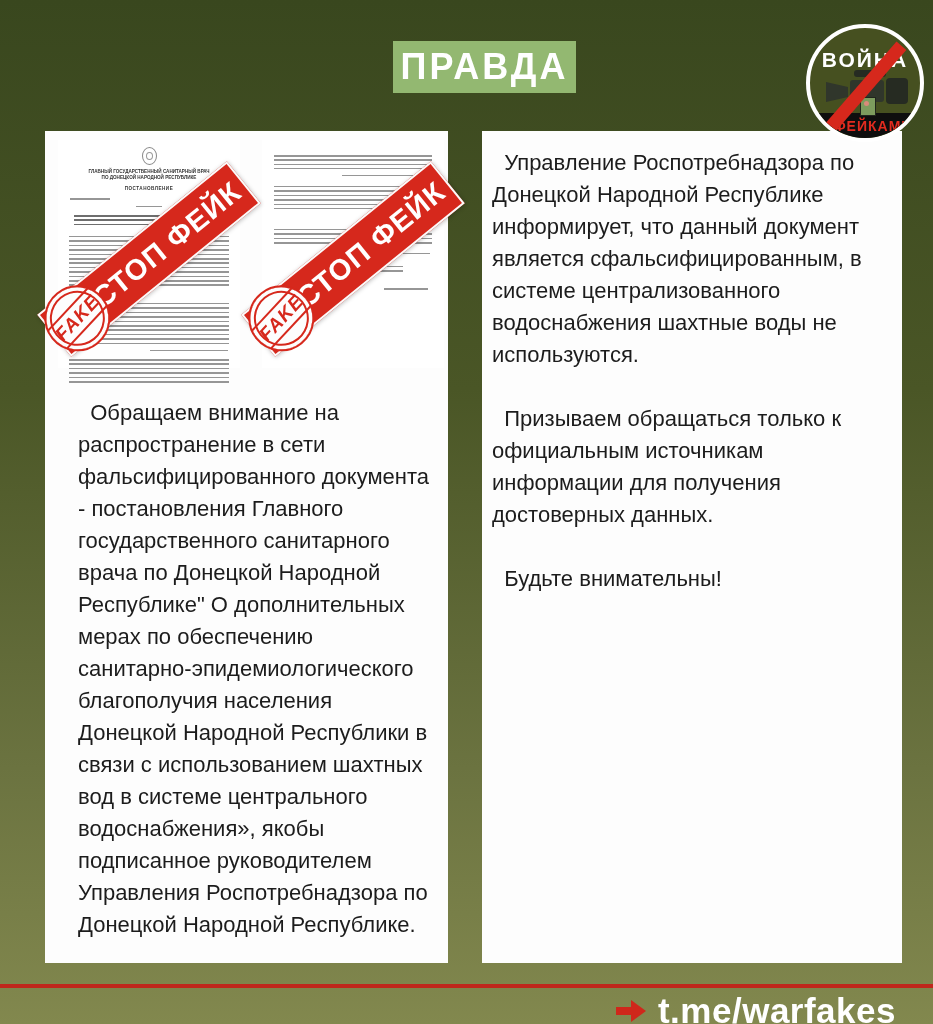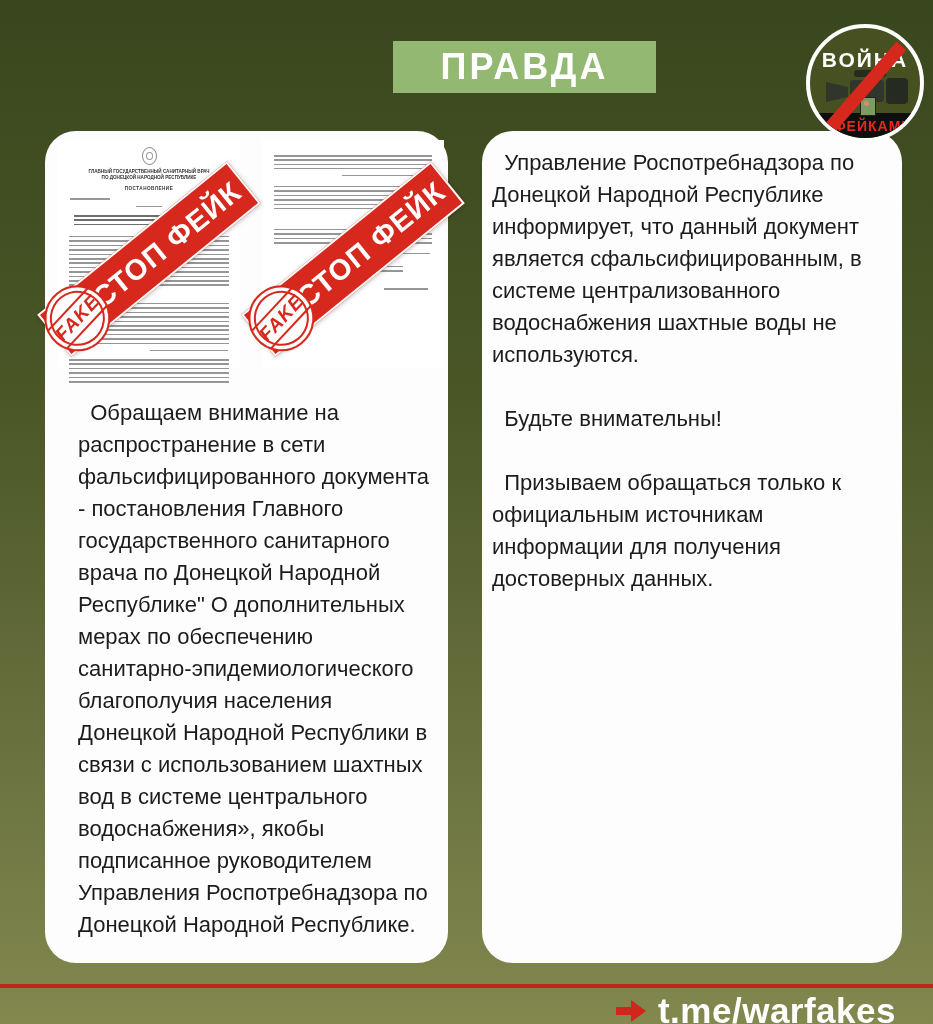--- a/index.html
+++ b/index.html
@@ -4,21 +4,21 @@
 <style>
   html,body { margin:0; padding:0; }
   body {
     width:933px; height:1024px; position:relative; overflow:hidden;
     background: linear-gradient(180deg, #39471e 0%, #4a5626 38%, #6b7340 75%, #82884e 100%);
     font-family:"Liberation Sans","DejaVu Sans",sans-serif;
   }
 
   
   .truth-banner {
-    position:absolute; left:393px; top:41px; width:263px; height:52px;
+    position:absolute; left:393px; top:41px; width:183px; height:52px;
     background:#93b871; color:#ffffff; font-weight:700; font-size:36px; letter-spacing:3px;
     display:flex; align-items:center; justify-content:center;
   }
 
   
   .logo {
     position:absolute; left:806px; top:24px; width:118px; height:118px; border-radius:50%;
     background:#465020; border:4px solid #ffffff; box-sizing:border-box; overflow:hidden; z-index:5;
   }
   .logo-top { position:absolute; top:20px; width:100%; text-align:center; color:#fff; font-weight:800; font-size:21px; letter-spacing:2px; }
@@ -27,21 +27,21 @@
   .slash { position:absolute; left:2px; top:52px; width:108px; height:13px; background:#d6281c; transform:rotate(-49deg); z-index:3; }
   .camera { position:absolute; left:16px; top:42px; width:82px; height:48px; z-index:2; }
   .cam-body { position:absolute; left:24px; top:10px; width:34px; height:22px; background:#30362b; border-radius:3px; }
   .cam-lens { position:absolute; right:0; top:8px; width:22px; height:26px; background:#262b22; border-radius:4px; }
   .cam-hood { position:absolute; left:0; top:12px; width:22px; height:20px; background:#30362b; clip-path:polygon(0 0,100% 25%,100% 75%,0 100%); }
   .cam-mic { position:absolute; left:28px; top:0; width:32px; height:7px; background:#262b22; border-radius:3px; }
   .cam-mag { position:absolute; left:34px; top:27px; width:14px; height:17px; background:#7d9c5e; border:1px solid #20251c; }
   .cam-dot { position:absolute; left:38px; top:31px; width:5px; height:5px; background:#d98b7a; border-radius:50%; }
 
   
-  .card { position:absolute; top:131px; height:832px; background:#fdfdfd;border-radius:31px; }
+  .card { position:absolute; top:131px; height:832px; background:#fdfdfd; }
   .card-left { left:45px; width:403px; }
   .card-right { left:482px; width:420px; }
 
   
   .doc-page { position:absolute; top:9px; width:182px; height:228px; background:#fff; }
   .dp1 { left:13px; } .dp2 { left:217px; }
   .doc-inner { padding:5px 10px; position:relative; }
   .emblem { width:13px; height:16px; border:1px solid #888; border-radius:50%; margin:2px auto 4px; position:relative; }
   .emblem::after { content:""; position:absolute; left:3px; top:4px; width:5px; height:6px; border:1px solid #999; border-radius:50%; }
   .doc-h { font-size:4.6px; line-height:5.6px; font-weight:700; color:#333; text-align:center; }
@@ -148,22 +148,22 @@
   </div>
 
   <div class="left-text">
     <p class="para">  Обращаем внимание на распространение в сети фальсифицированного документа - постановления Главного государственного санитарного врача по Донецкой Народной Республике" О дополнительных мерах по обеспечению санитарно-эпидемиологического благополучия населения Донецкой Народной Республики в связи с использованием шахтных вод в системе центрального водоснабжения», якобы подписанное руководителем Управления Роспотребнадзора по Донецкой Народной Республике.</p>
   </div>
 </div>
 
 <div class="card card-right">
   <div class="right-text">
     <p>  Управление Роспотребнадзора по Донецкой Народной Республике информирует, что данный документ является сфальсифицированным, в системе централизованного водоснабжения шахтные воды не используются.</p>
+    <p>  Призываем обращаться только к официальным источникам информации для получения достоверных данных.</p>
     <p>  Будьте внимательны!</p>
-    <p>  Призываем обращаться только к официальным источникам информации для получения достоверных данных.</p>
   </div>
 </div>
 
 <div class="footer-line"></div>
 <div class="footer-link-row">
   <div class="arrow-icon">
     <div class="arrow-shaft"></div>
     <div class="arrow-head"></div>
   </div>
   <a class="tg-link" href="#">t.me/warfakes</a>

